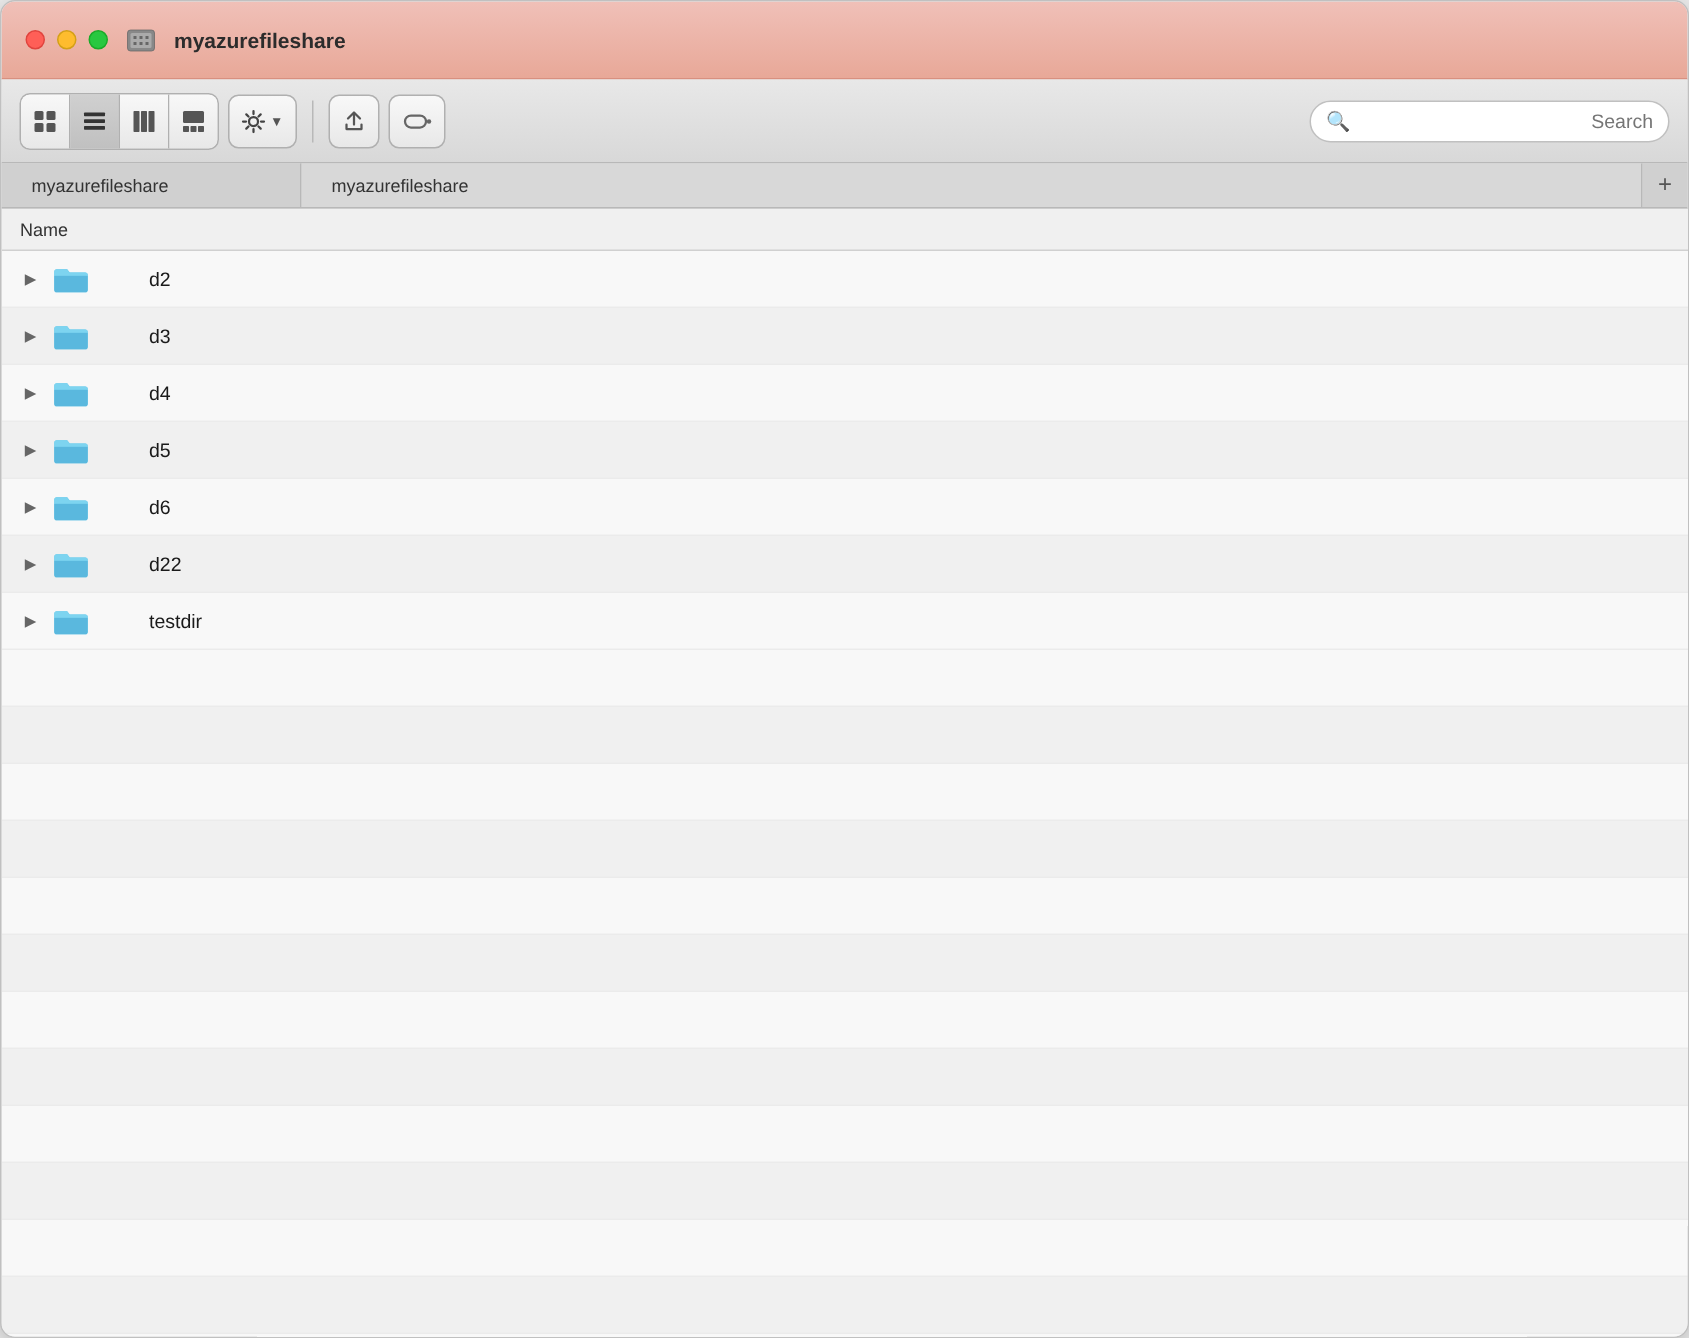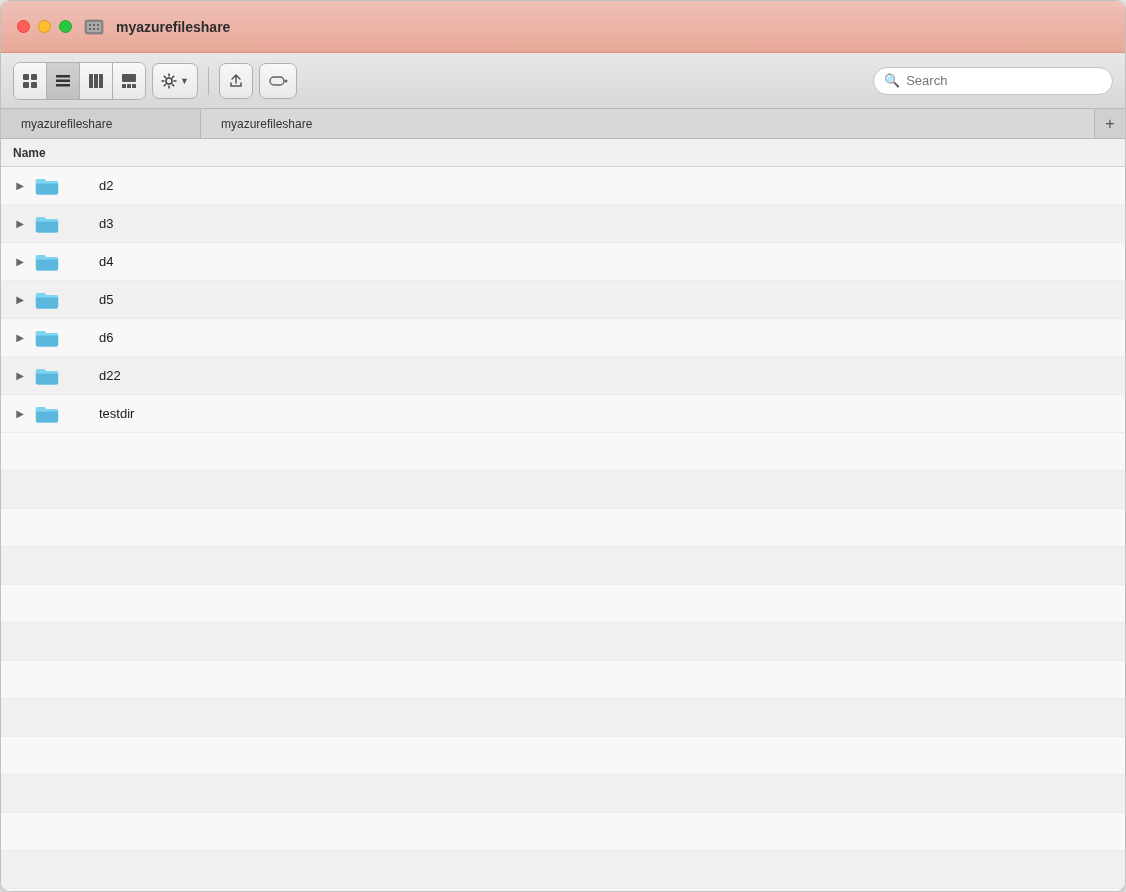--- a/index.html
+++ b/index.html
@@ -148,20 +148,21 @@
       gap: 6px;
     }
 
     .search-input {
       border: none;
       outline: none;
       background: transparent;
       font-size: 13px;
       color: #999;
       width: 100%;
+      text-align: right;
     }
 
     .search-icon-char {
       color: #999;
       font-size: 13px;
     }
 
     
     .path-bar {
       height: 30px;
@@ -214,21 +215,21 @@
     }
 
     .column-header {
       height: 28px;
       display: flex;
       align-items: center;
       padding: 0 12px;
       background: #f0f0f0;
       border-bottom: 1px solid #d0d0d0;
       font-size: 12px;
-      font-weight: 700;
+      font-weight: 400;
       color: #333;
     }
 
     .file-row {
       height: 38px;
       display: flex;
       align-items: center;
       padding: 0 12px;
       gap: 8px;
       cursor: pointer;

